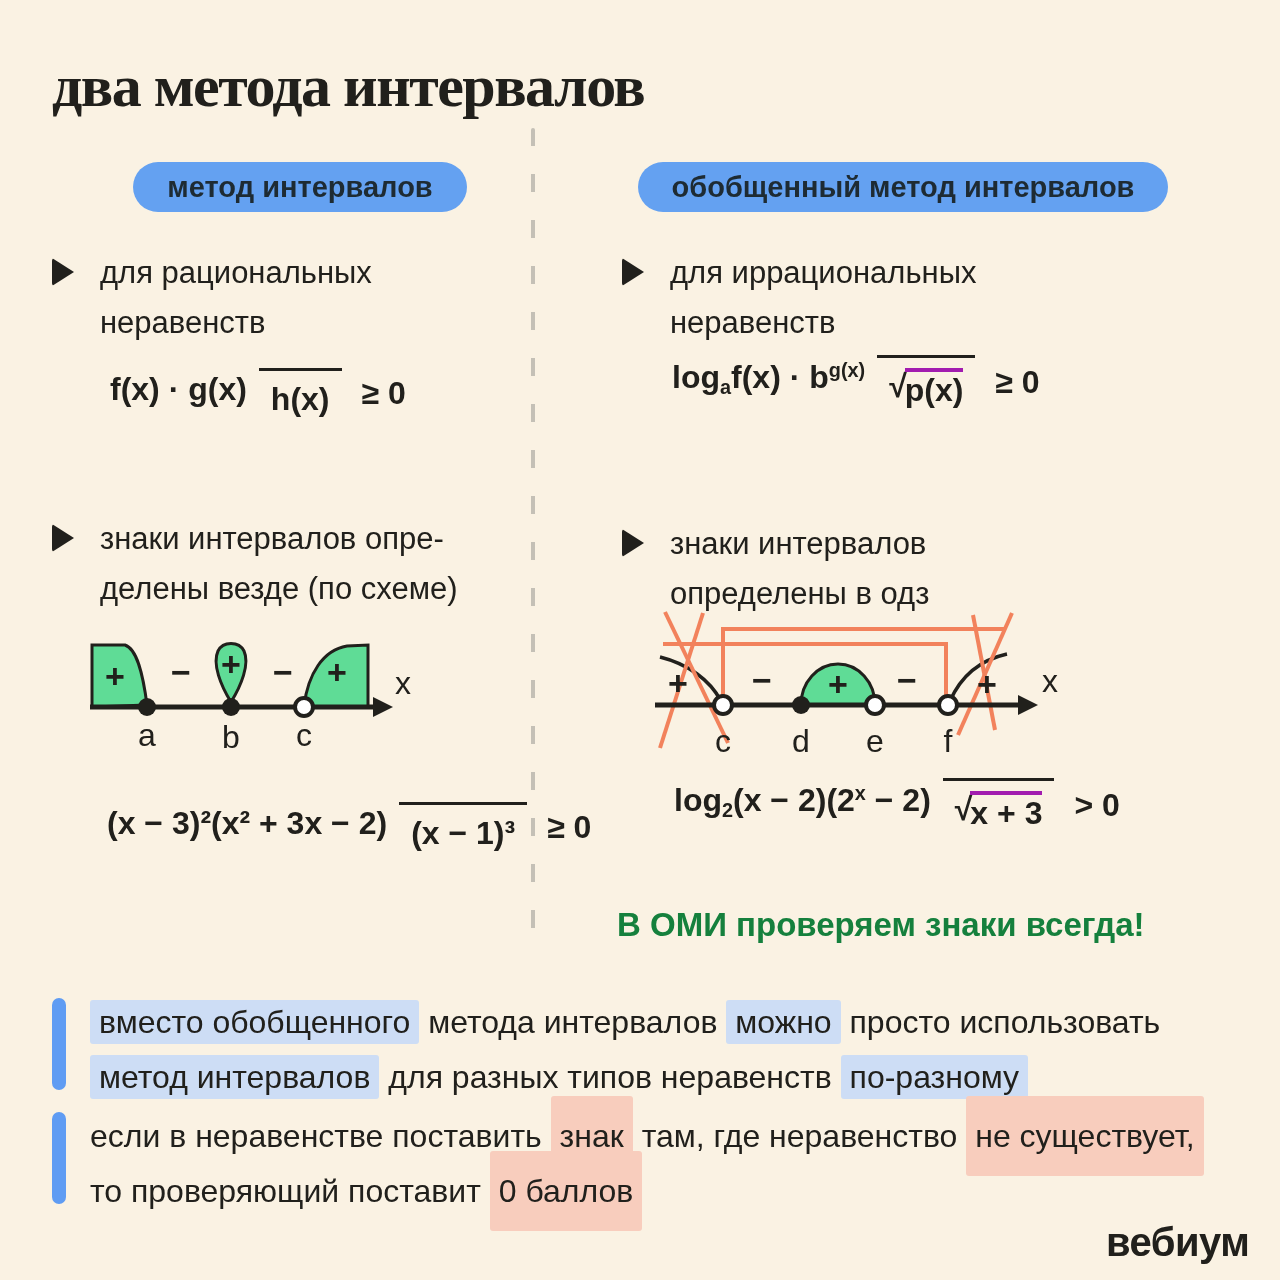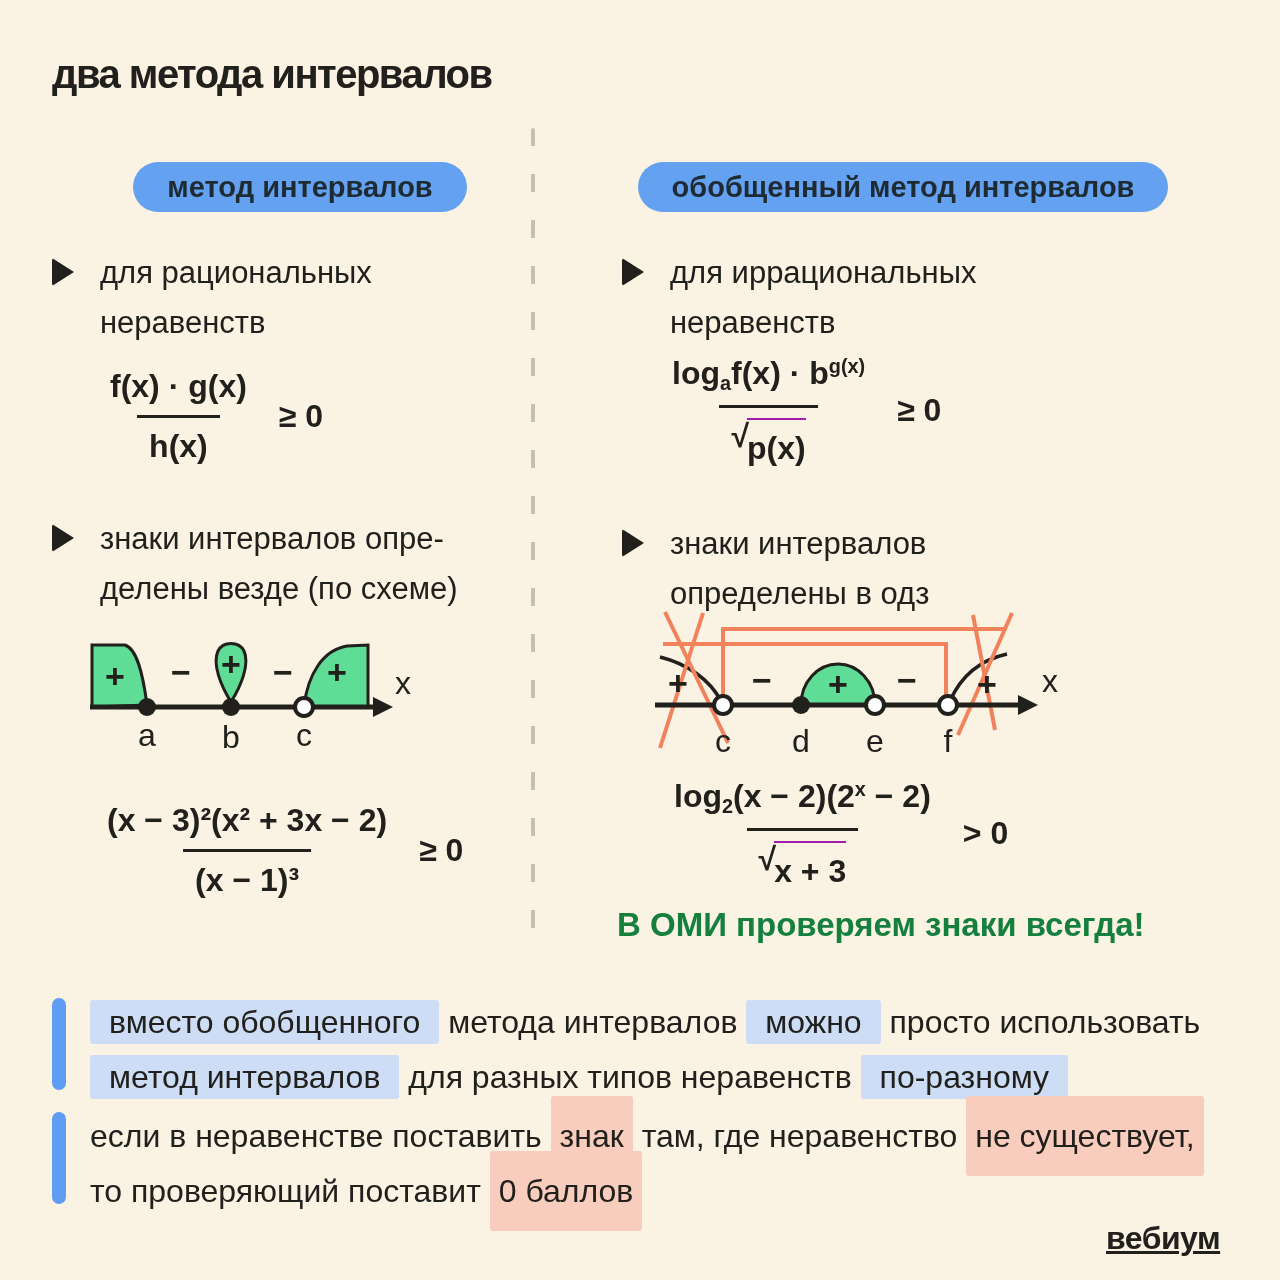--- a/index.html
+++ b/index.html
@@ -4,56 +4,56 @@
 <style>
   html,body{margin:0;padding:0;background:#e8e4da;}
   .canvas{
     position:relative;width:1280px;height:1280px;margin:0 auto;
     background:#FAF2E3;overflow:hidden;
     font-family:"Liberation Sans","DejaVu Sans",sans-serif;
     color:#21201C;
   }
   .abs{position:absolute;}
   .page-title{
-    left:52px;top:52px;font-size:40px;font-weight:700;letter-spacing:-1.5px;
+    left:52px;top:52px;font-size:60px;font-weight:700;letter-spacing:-1.5px;font-family:Liberation Serif, serif;
   }
   .pill{
     top:162px;height:50px;line-height:50px;border-radius:26px;
     background:#64A1F1;color:#1E2B33;text-align:center;
     font-size:29px;font-weight:700;box-sizing:border-box;
   }
   .pill-left{left:133px;width:334px;}
   .pill-right{left:638px;width:530px;}
   .divider{
     left:531px;top:128px;width:4px;height:828px;border-radius:2px;
     background:repeating-linear-gradient(to bottom,#C4C0B6 0 18px,transparent 18px 46px);
   }
   .bullet{display:flex;gap:26px;}
   .tri{
     flex:0 0 auto;width:22px;height:28px;margin-top:10px;
     background:#21201C;clip-path:polygon(0 0,100% 50%,0 100%);
     border-radius:3px;
   }
   .btxt{font-size:31px;line-height:50px;font-weight:500;}
   .formula{display:flex;align-items:center;gap:20px;font-size:32px;font-weight:600;}
-  .frac{display:inline-flex;flex-direction:column;align-items:center;}
+  .frac{display:inline-flex;align-items:flex-end;}
   .frac .num{padding:0 12px 10px;}
   .frac .den{border-top:3px solid #21201C;padding:10px 12px 0;}
   .rel{font-weight:600;}
   .sb{font-size:0.62em;vertical-align:-0.3em;}
   .sp{font-size:0.62em;vertical-align:0.55em;}
   .sqrt{display:inline-flex;align-items:flex-start;}
   .rsign{font-weight:600;}
-  .rad{border-top:2px solid #a21caf;padding-top:10px;margin-left:-2px;}
+  .rad{border-top:4px solid #a21caf;padding-top:0;margin-left:-2px;}
   .caption{left:617px;top:906px;font-size:33px;font-weight:700;color:#15803d;}
   .notebar{left:52px;width:14px;height:92px;border-radius:7px;background:#5F9CF3;}
   .notetext{left:90px;font-size:32px;font-weight:500;line-height:55px;width:1160px;}
-  .hlb{background:#CDDDF5;padding:4px 19px;border-radius:3px;}
+  .hlb{background:#CDDDF5;padding:4px 9px;border-radius:3px;}
   .hlp{background:#F8CDBD;padding:22px 9px;border-radius:3px;}
-  .logo{left:1106px;top:1220px;font-size:32px;font-weight:700;letter-spacing:-0.5px;text-decoration:underline;}
+  .logo{left:1106px;top:1220px;font-size:40px;font-weight:700;letter-spacing:-0.5px;}
   svg text{font-family:"Liberation Sans","DejaVu Sans",sans-serif;}
   .dlabel{font-size:32px;font-weight:500;fill:#21201C;}
   .dsign{font-size:34px;font-weight:700;fill:#21201C;}
 </style>
 </head>
 <body>
 
 <div class="canvas">
 
   <div class="abs page-title">два метода интервалов</div>

